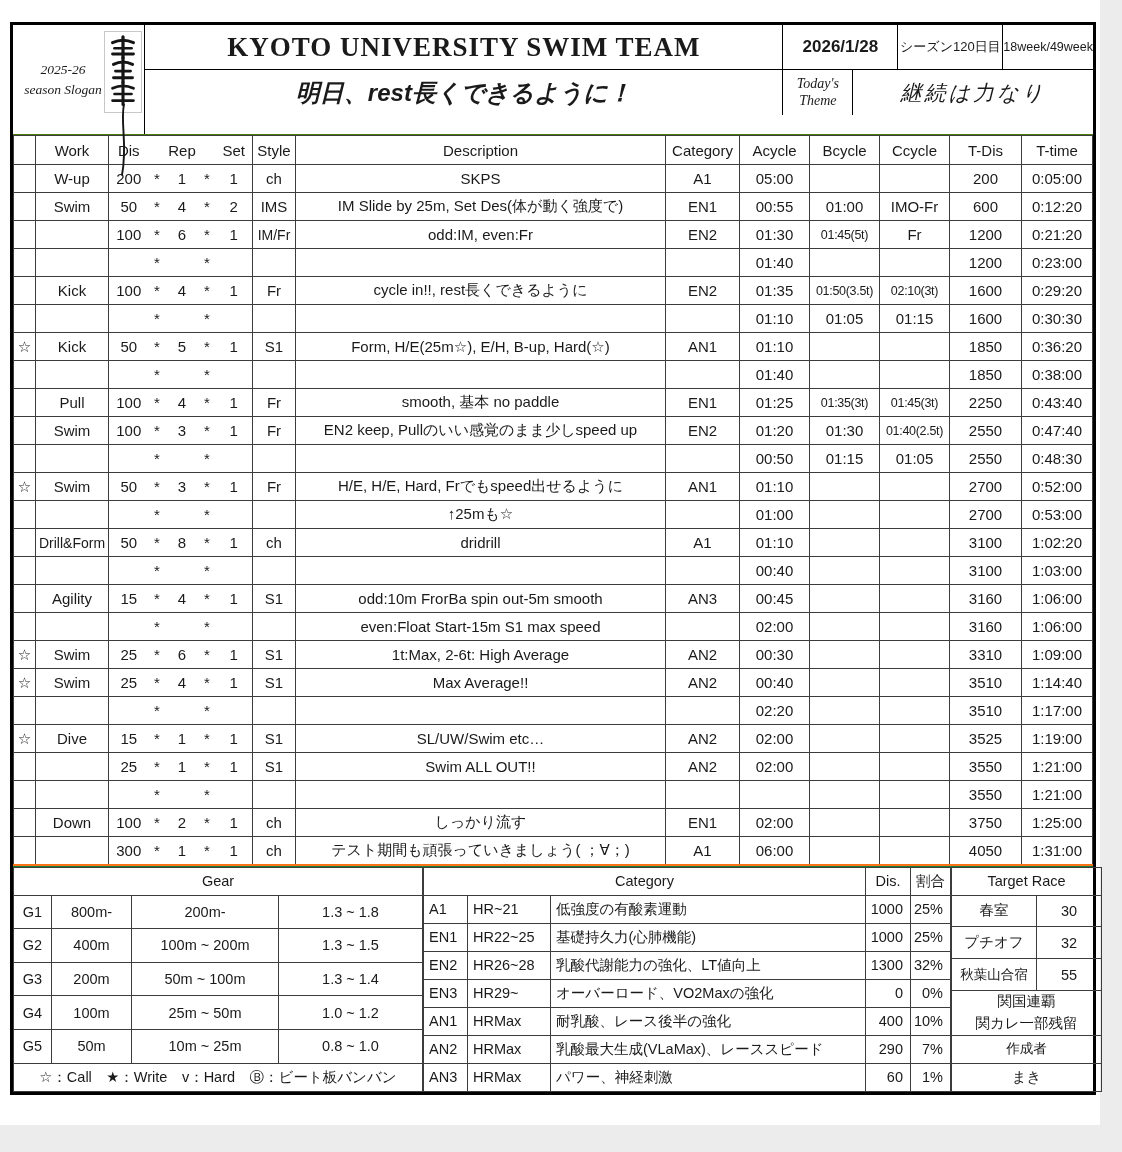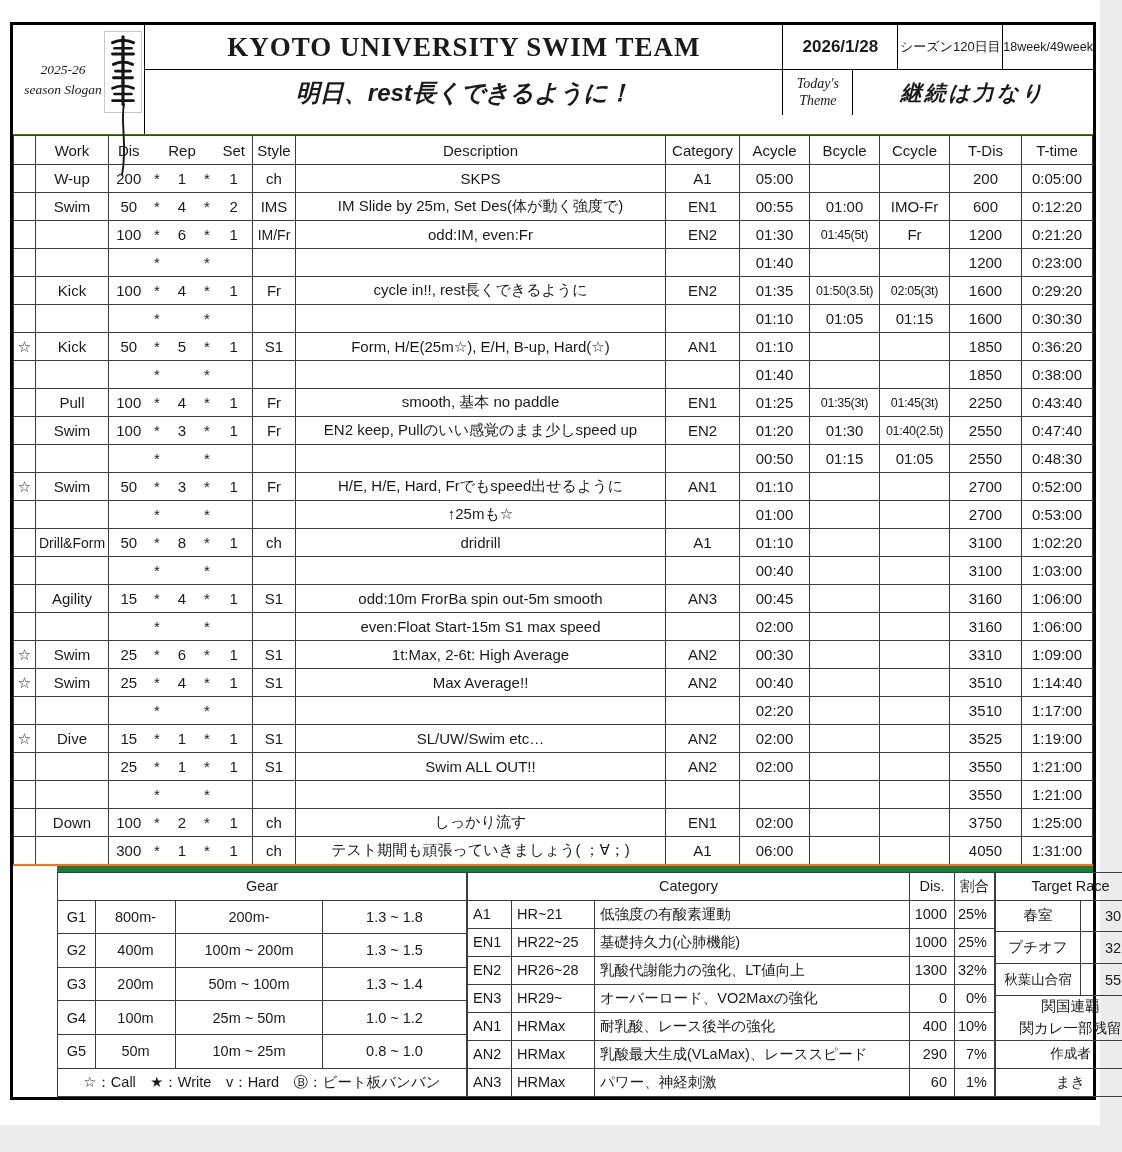--- a/index.html
+++ b/index.html
@@ -19,36 +19,36 @@
   .hdr-row1 { display: flex; height: 45px; border-bottom: 1px solid #000; }
   .hdr-row2 { display: flex; height: 45px; }
   .title-cell { width: 637px; display: flex; align-items: center; justify-content: center;
     font-family: "Liberation Serif", "DejaVu Serif", serif; font-weight: bold; font-size: 27px; letter-spacing: 1px; }
   .date-cell { width: 115px; border-left: 1px solid #000; display: flex; align-items: center; justify-content: center; font-weight: bold; font-size: 17px; }
   .season-cell { width: 105px; border-left: 1px solid #000; display: flex; align-items: center; justify-content: center; font-size: 13px; }
   .week-cell { flex: 1; border-left: 1px solid #000; display: flex; align-items: center; justify-content: center; font-size: 12.5px; }
   .announce-cell { width: 637px; display: flex; align-items: center; justify-content: center; font-weight: bold; font-style: italic; font-size: 24px; }
   .ttheme-label { width: 70px; border-left: 1px solid #000; display: flex; align-items: center; justify-content: center; text-align: center;
     font-family: "Liberation Serif", "DejaVu Serif", serif; font-style: italic; font-size: 14px; line-height: 1.2; }
-  .ttheme-value { flex: 1; border-left: 1px solid #000; display: flex; align-items: center; justify-content: center; font-weight: bold; font-style: italic; font-size: 21px; letter-spacing: 3px; }
+  .ttheme-value { flex: 1; border-left: 1px solid #000; display: flex; align-items: center; justify-content: center; font-weight: normal; font-style: italic; font-size: 21px; letter-spacing: 3px; }
 
   
   table { border-collapse: collapse; table-layout: fixed; }
   .main-table { width: 1080px; }
   .main-table th, .main-table td { border: 1px solid #3c3c3c; height: 28px; text-align: center; font-size: 15px; font-weight: normal;
     overflow: hidden; white-space: nowrap; padding: 0 1px; }
   .main-table thead th { height: 29px; font-size: 15px; }
   .main-table .nR { border-right: none; }
   .main-table .nL { border-left: none; }
   .main-table .tight { font-size: 12.5px; letter-spacing: -0.3px; }
   .main-table .mid { font-size: 14px; }
   .main-table tbody { border-bottom: 2px solid #f97316; }
 
   
-  .bottom { display: flex; border-top: 6px solid #15803d; margin-left: 44px; }
+  .bottom { display: flex; border-top: 1px solid #15803d; }
   .btable th, .btable td { border: 1px solid #3c3c3c; height: 28px; font-size: 14.5px; font-weight: normal; text-align: center;
     overflow: hidden; white-space: nowrap; padding: 0 2px; }
   .gear-table { width: 409px; border-right: 1px solid #000; }
   .cat-table { width: 527px; border-right: 1px solid #000; }
   .target-table { width: 150px; }
   .cat-table td.l { text-align: left; padding-left: 5px; }
   .cat-table td.r { text-align: right; padding-right: 7px; }
   .legend-cell { font-size: 14.5px; }
   .goal-cell { height: 56px; font-family: "Liberation Serif", "DejaVu Serif", serif; font-weight: bold; font-size: 16.5px; line-height: 1.5; white-space: normal; }
   .target-table .sm { font-size: 13.5px; }
@@ -213,21 +213,21 @@
             <td class="nR">100</td>
             <td class="nL nR">*</td>
             <td class="nL nR">4</td>
             <td class="nL nR">*</td>
             <td class="nL">1</td>
             <td>Fr</td>
             <td>cycle in!!, rest長くできるように</td>
             <td>EN2</td>
             <td>01:35</td>
             <td class="tight">01:50(3.5t)</td>
-            <td class="tight">02:05(3t)</td>
+            <td class="tight">02:10(3t)</td>
             <td>1600</td>
             <td>0:29:20</td>
           </tr>
           <tr>
             <td></td>
             <td></td>
             <td class="nR"></td>
             <td class="nL nR">*</td>
             <td class="nL nR"></td>
             <td class="nL nR">*</td>

